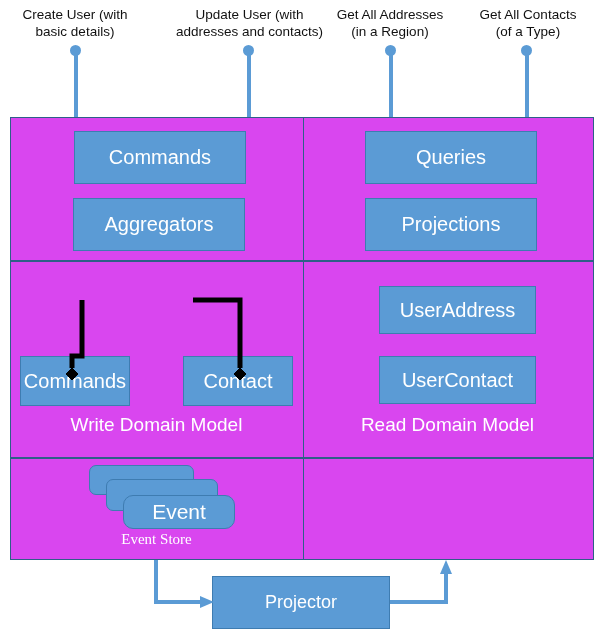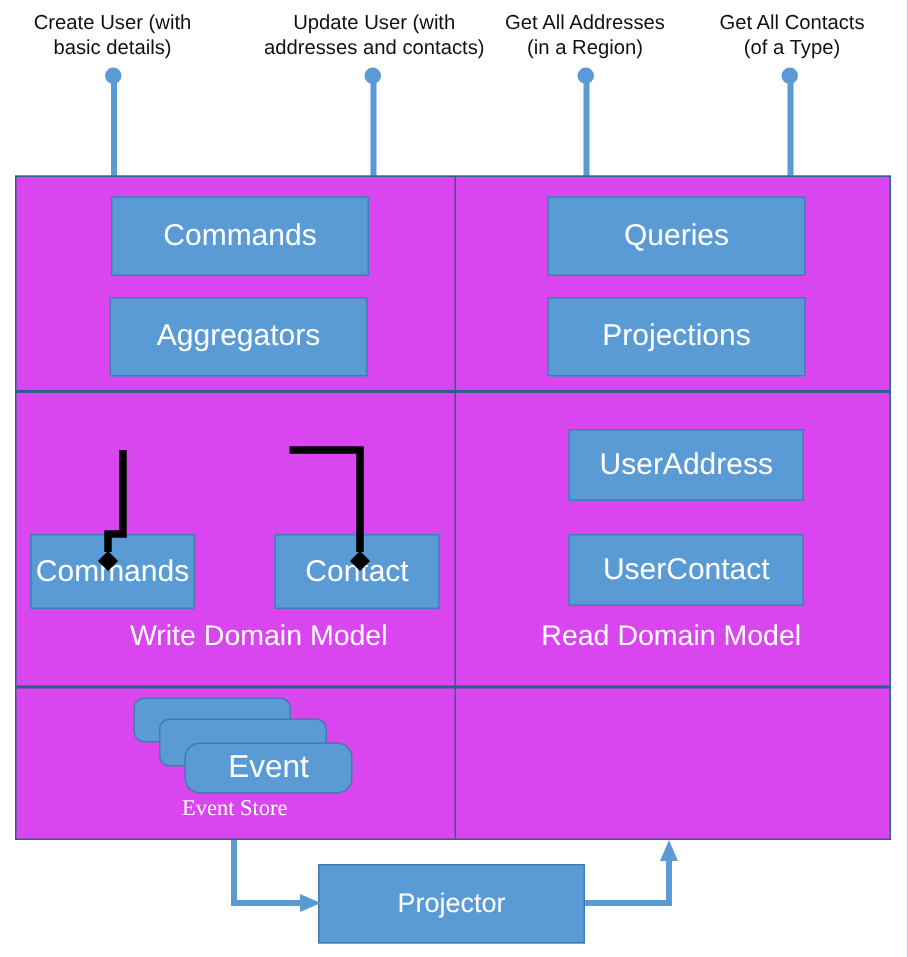--- a/index.html
+++ b/index.html
@@ -135,21 +135,21 @@
     <div class="divider-h" style="top:339px;"></div>
 
     <div class="box" style="left:63px;top:13px;width:172px;height:53px;">Commands</div>
     <div class="box" style="left:62px;top:80px;width:172px;height:53px;">Aggregators</div>
 
     <div class="box" style="left:354px;top:13px;width:172px;height:53px;">Queries</div>
     <div class="box" style="left:354px;top:80px;width:172px;height:53px;">Projections</div>
 
     <div class="box" style="left:9px;top:238px;width:110px;height:50px;">Commands</div>
     <div class="box" style="left:156px;top:238px;width:110px;height:50px;margin-left:16px;">Contact</div>
-    <div class="zone-caption" style="top:296px;width:291px;margin-left:16px;">Write Domain Model</div>
+    <div class="zone-caption" style="top:296px;width:291px;">Write Domain Model</div>
 
     <div class="box" style="left:368px;top:168px;width:157px;height:48px;">UserAddress</div>
     <div class="box" style="left:368px;top:238px;width:157px;height:48px;">UserContact</div>
     <div class="zone-caption" style="top:296px;left:291.5px;width:290px;">Read Domain Model</div>
 
     <div class="event-card" style="left:78px;top:347px;width:105px;height:30px;"></div>
     <div class="event-card" style="left:95px;top:361px;width:112px;height:32px;"></div>
     <div class="event-card front" style="left:112px;top:377px;width:112px;height:34px;">Event</div>
     <div class="zone-caption sm" style="top:413px;width:291px;font-family:Liberation Serif, serif;">Event Store</div>
 

